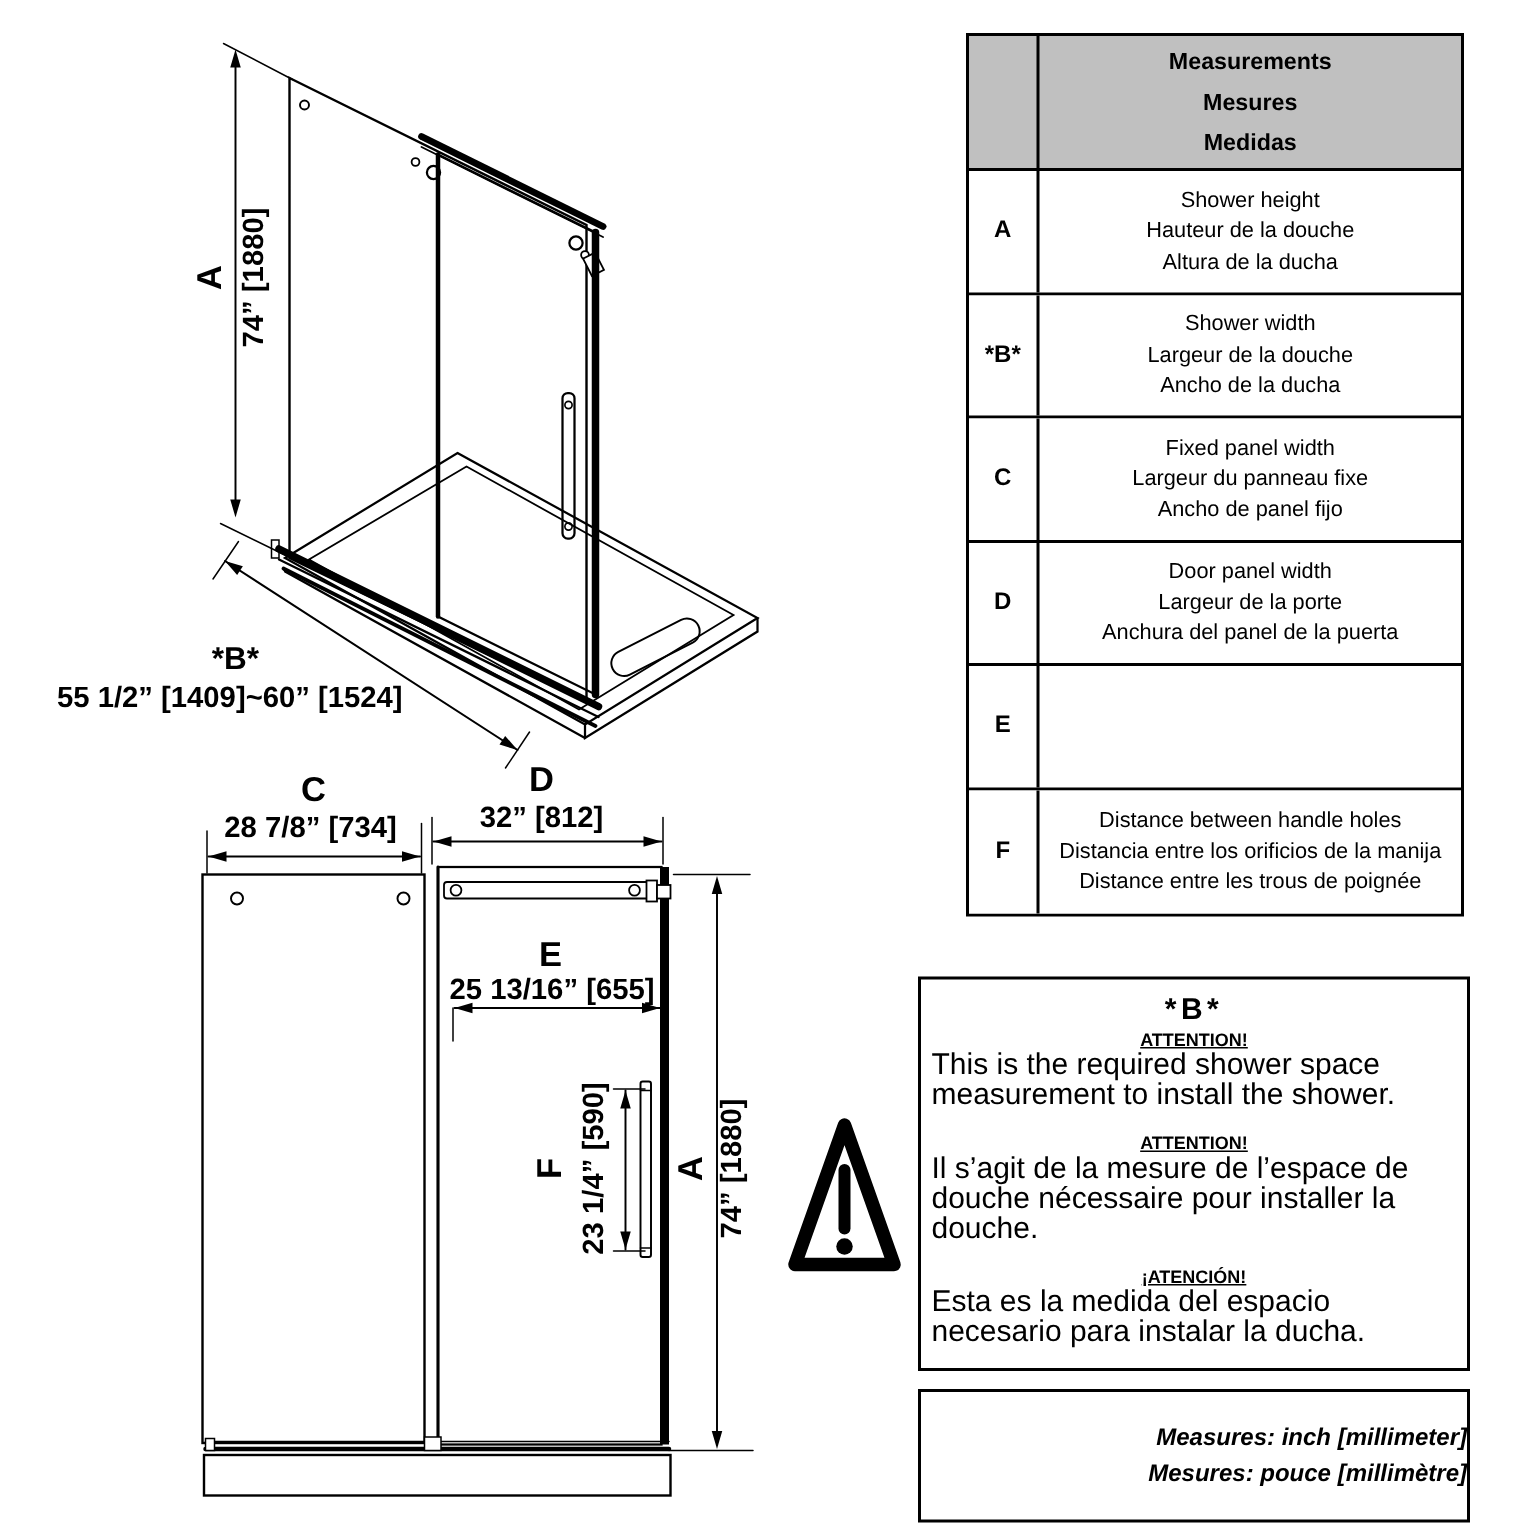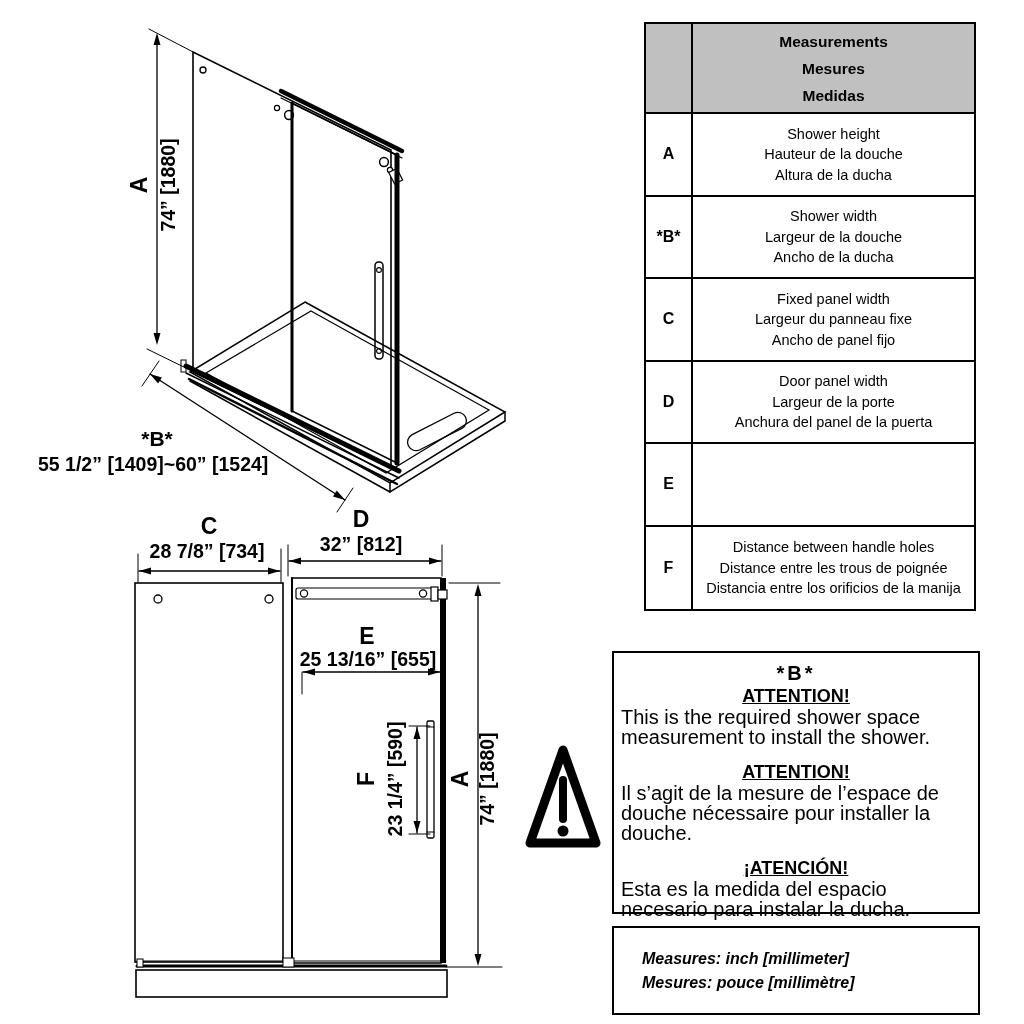--- a/index.html
+++ b/index.html
@@ -17,27 +17,27 @@
         font-weight:bold;font-size:16px;box-sizing:border-box;flex-shrink:0;}
   .tval{flex:1;display:flex;flex-direction:column;align-items:center;justify-content:center;
         text-align:center;font-size:14.5px;line-height:20.5px;}
   .thead .tval{font-weight:bold;font-size:15.5px;line-height:27px;}
 
   
   .attention{position:absolute;left:612px;top:651px;width:368px;height:263px;border:2px solid #000;
              box-sizing:border-box;display:flex;flex-direction:column;align-items:center;
              padding:9px 7px;background:#fff;}
   .att-title{font-weight:bold;font-size:20px;letter-spacing:3px;}
-  .att-head{font-weight:bold;font-size:18px;text-decoration:underline;margin-top:1px;}
+  .att-head{font-weight:bold;font-size:12px;text-decoration:underline;margin-top:1px;}
   .att-head.gap{margin-top:15px;}
   .att-body{font-size:20px;line-height:20px;text-align:left;width:100%;}
 
   
   .units{position:absolute;left:612px;top:926px;width:368px;height:89px;border:2px solid #000;
-         box-sizing:border-box;display:flex;flex-direction:column;align-items:flex-start;justify-content:center;
+         box-sizing:border-box;display:flex;flex-direction:column;align-items:flex-end;justify-content:center;
          font-weight:bold;font-style:italic;font-size:16px;line-height:24px;text-align:center;background:#fff;padding-left:28px;}
 </style>
 </head>
 <body>
 
 <div class="canvas">
 
   <svg width="640" height="1024" viewBox="0 0 640 1024" style="position:absolute;left:0;top:0;" stroke-linecap="round">
 
     <g fill="none" stroke="#000">
@@ -231,22 +231,22 @@
     </div>
 
     <div class="trow tbody-row">
       <div class="tkey">E</div>
     </div>
 
     <div class="trow tbody-row">
       <div class="tkey">F</div>
       <div class="tval">
         <div>Distance between handle holes</div>
+        <div>Distancia entre los orificios de la manija</div>
         <div>Distance entre les trous de poignée</div>
-        <div>Distancia entre los orificios de la manija</div>
       </div>
     </div>
   </div>
 
   <div class="attention">
     <div class="att-title">*B*</div>
     <div class="att-head">ATTENTION!</div>
     <div class="att-body">This is the required shower space measurement to install the shower.</div>
     <div class="att-head gap">ATTENTION!</div>
     <div class="att-body">Il s’agit de la mesure de l’espace de douche nécessaire pour installer la douche.</div>

